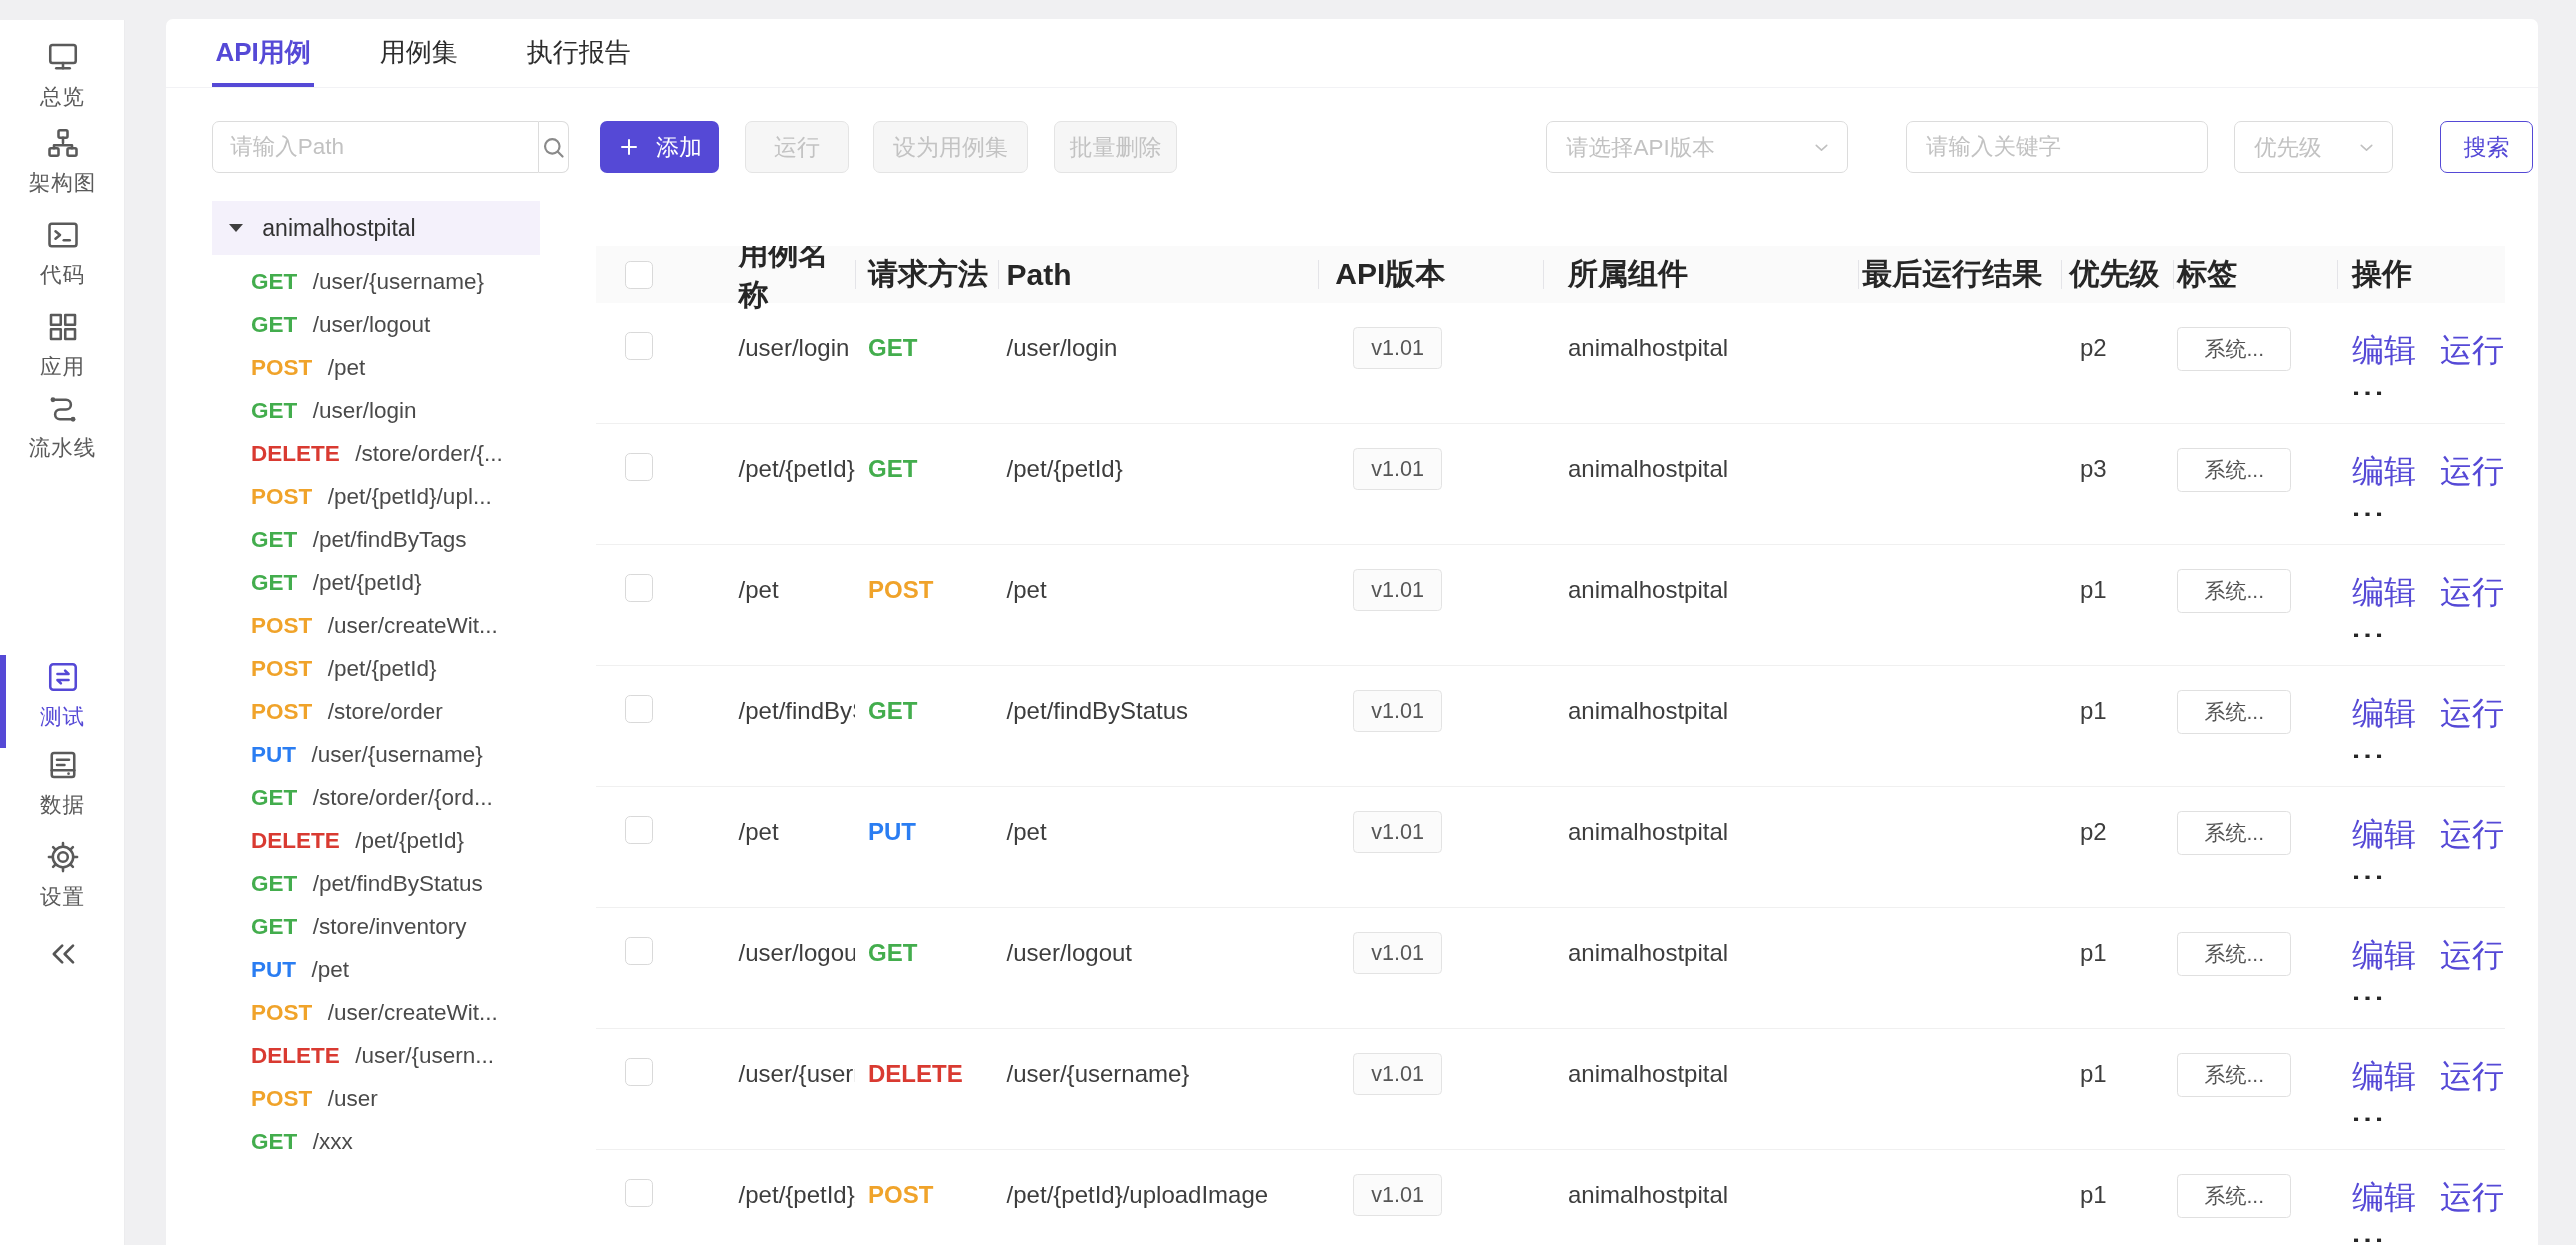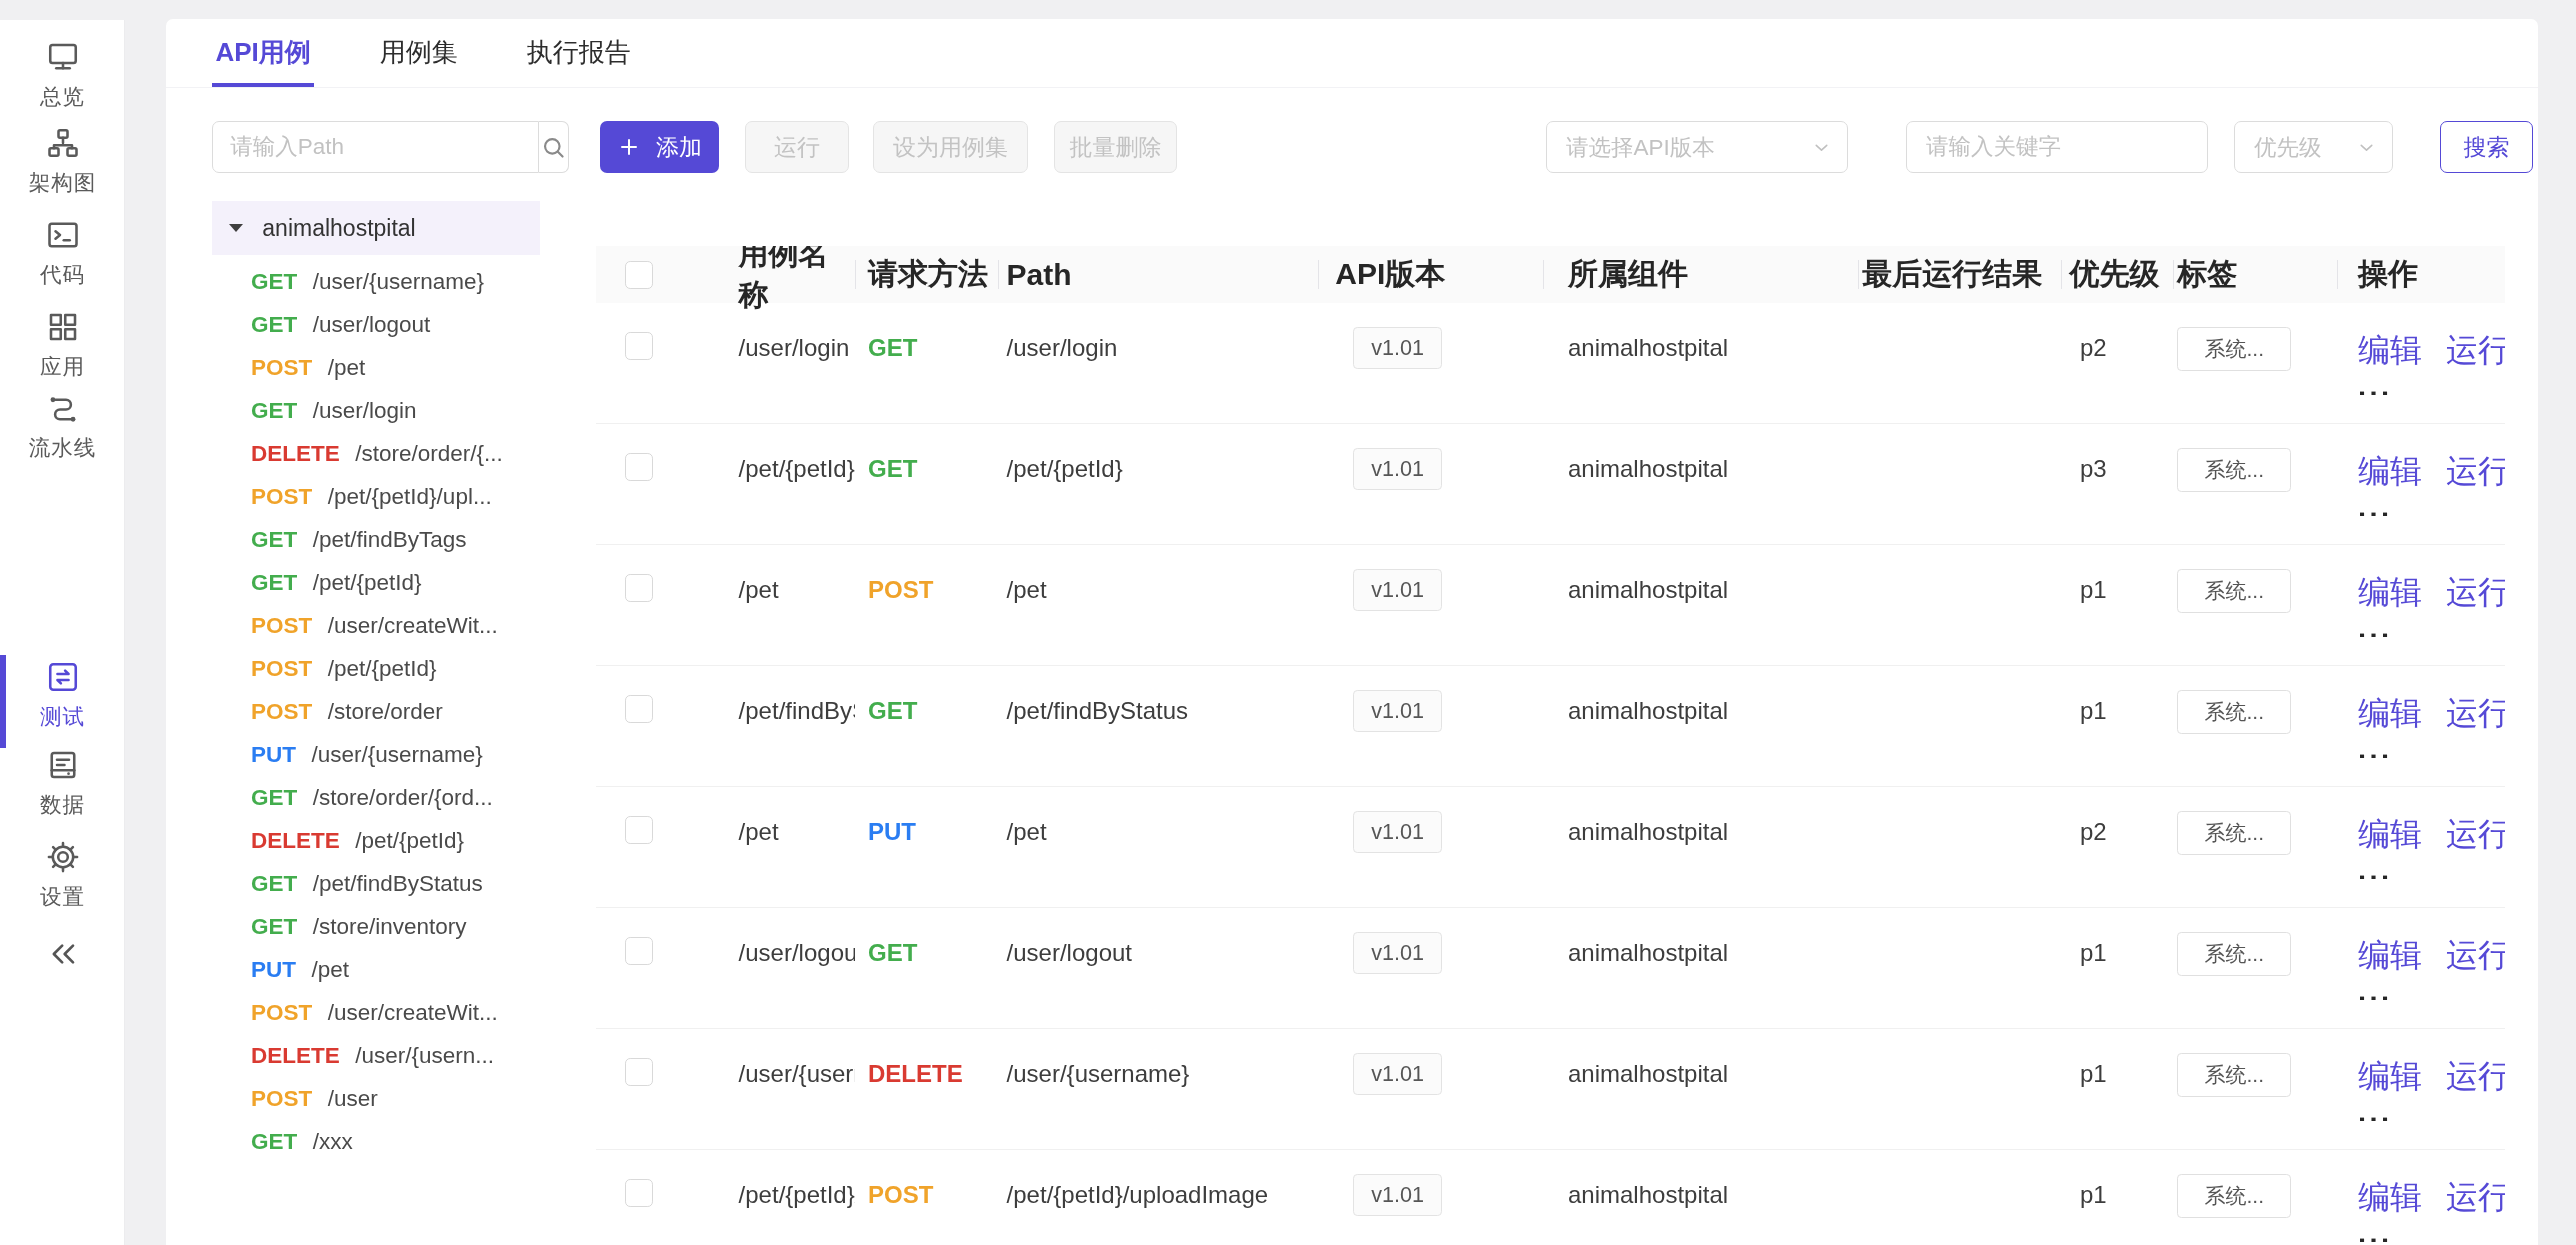--- a/index.html
+++ b/index.html
@@ -52,21 +52,21 @@
   .btn-search{left:2274px;width:93px;background:#fff;border:1.7px solid var(--accent);color:var(--accent);font-weight:500;}
   
   .table{position:absolute;left:430px;top:227px;width:1909px;height:999px;overflow:hidden;}
   .thead,.trow{display:grid;grid-template-columns:121px 138px 143px 320px 225px 315px 203px 112px 164px 168px;}
   .thead{height:57px;background:#fafafa;align-items:center;}
   .th{font-size:30px;font-weight:700;color:#262626;position:relative;height:57px;display:flex;align-items:center;}
   .th span{display:inline-block;}
   .th.sep::before{content:"";position:absolute;left:0;top:14px;width:0.9px;height:29px;background:#e4e4e8;}
   .pad1{padding-left:28.5px;} .pad2{padding-left:21.6px;} .pad3{padding-left:13px;} .pad4{padding-left:8.6px;}
   .pad5{padding-left:17.3px;} .pad6{padding-left:25px;} .pad7{padding-left:4.3px;} .pad8{padding-left:8.6px;}
-  .pad9{padding-left:4.3px;} .pad10{padding-left:21px;}
+  .pad9{padding-left:4.3px;} .pad10{padding-left:15px;}
   .trow{height:121px;border-bottom:0.9px solid var(--line);align-items:start;}
   .cell{font-size:24px;color:var(--txt);padding-top:31px;white-space:nowrap;overflow:hidden;}
   .cell .method{font-weight:700;font-size:24px;}
   .checkbox{display:inline-block;width:28px;height:28px;border:0.9px solid #d9d9d9;border-radius:5.2px;background:#fff;cursor:pointer;}
   .cb-cell{padding-top:29px;}
   .badge-cell{padding-top:24px;}
   .vbadge{display:inline-block;border:0.9px solid #e3e3e3;background:#fbfbfb;border-radius:4.3px;font-size:21.6px;color:#565656;padding:7px 17.3px;}
   .tag{display:inline-block;border:0.9px solid #e0e0e0;background:#fff;border-radius:4.3px;font-size:21px;color:#555;padding:7px 0;width:114px;text-align:center;}
   .actions{display:flex;flex-direction:column;gap:5.2px;padding-top:26px;}
   .links{display:flex;gap:24px;}

